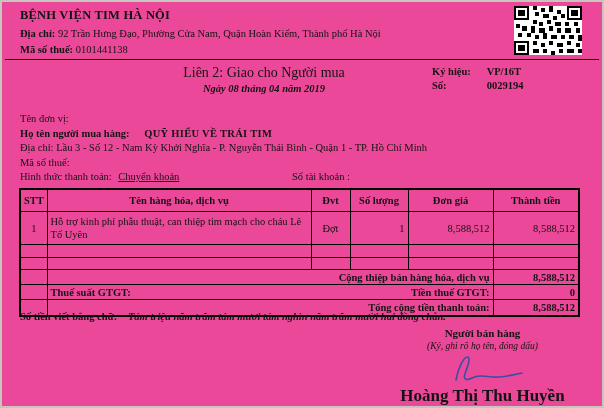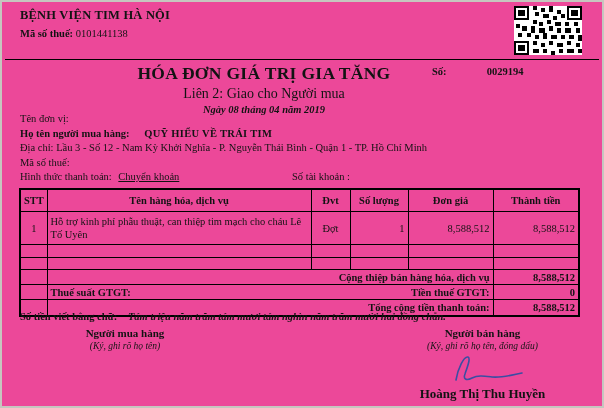--- a/index.html
+++ b/index.html
@@ -74,29 +74,33 @@
   .words{position:absolute;left:18px;top:309px;font-size:10.5px;white-space:nowrap;}
   .words .val{font-style:italic;font-weight:bold;margin-left:8px;}
 
   
   .sig-buyer{position:absolute;left:38px;top:325px;width:170px;text-align:center;}
   .sig-seller{position:absolute;left:388px;top:325px;width:185px;text-align:center;}
   .sig-title{font-size:11px;font-weight:bold;}
   .sig-note{font-size:9.5px;font-style:italic;margin-top:2px;}
   .sig-svg{position:absolute;left:432px;top:350px;width:100px;height:34px;}
   .signer{position:absolute;left:388px;top:384px;width:185px;text-align:center;
-          font-size:13px;font-weight:bold;}
+          font-size:17px;font-weight:bold;}
 </style>
 </head>
 <body>
 
 <div class="page">
 
   <div class="seller">
     <div class="seller-name">BỆNH VIỆN TIM HÀ NỘI</div>
+    <div class="seller-line">
+      <span class="lbl">Địa chỉ:</span>
+      <span>92 Trần Hưng Đạo, Phường Cửa Nam, Quận Hoàn Kiếm, Thành phố Hà Nội</span>
+    </div>
     <div class="seller-line">
       <span class="lbl">Mã số thuế:</span>
       <span>0101441138</span>
     </div>
   </div>
 
   <svg class="qr" viewBox="0 0 33 24" shape-rendering="crispEdges">
     <rect x="0" y="0" width="33" height="24" fill="#fff"></rect>
 
     <rect x="0" y="0" width="7" height="7" fill="#000"></rect>
@@ -151,26 +155,29 @@
       <rect x="14" y="21" width="2" height="2" fill="#000"></rect>
     <rect x="18" y="22" width="2" height="2" fill="#000"></rect>
       <rect x="22" y="21" width="2" height="2" fill="#000"></rect>
     <rect x="26" y="21" width="3" height="2" fill="#000"></rect>
       <rect x="31" y="21" width="2" height="2" fill="#000"></rect>
   </svg>
 
   <div class="toprule"></div>
 
   <div class="title-block">
-    <div class="title-main">HÓA ĐƠN GIÁ TRỊ GIA TĂNG</div>
     <div class="title-copy">Liên 2: Giao cho Người mua</div>
     <div class="title-date">Ngày 08 tháng 04 năm 2019</div>
   </div>
 
   <div class="meta">
+    <div class="meta-row">
+      <span class="lbl">Ký hiệu:</span>
+      <span class="val">VP/16T</span>
+    </div>
     <div class="meta-row">
       <span class="lbl">Số:</span>
       <span class="val">0029194</span>
     </div>
   </div>
 
   <div class="buyer">
     <div class="buyer-line">
       <span>Tên đơn vị:</span>
     </div>
@@ -257,24 +264,20 @@
         <td class="tr b">8,588,512</td>
       </tr>
     </tbody>
   </table>
 
   <div class="words">
     <span class="b">Số tiền viết bằng chữ:</span>
     <span class="val">Tám triệu năm trăm tám mươi tám nghìn năm trăm mười hai đồng chẵn.</span>
   </div>
 
-  <div class="sig-buyer">
-    <div class="sig-title">Người mua hàng</div>
-    <div class="sig-note">(Ký, ghi rõ họ tên)</div>
-  </div>
   <div class="sig-seller">
     <div class="sig-title">Người bán hàng</div>
     <div class="sig-note">(Ký, ghi rõ họ tên, đóng dấu)</div>
   </div>
 
   <svg class="sig-svg" viewBox="0 0 100 34">
     <path d="M22,28 C24,16 30,4 34,5 C37,6 33,16 31,22 C29,27 32,29 38,26 C44,23 50,24 58,25 C68,26 78,23 88,21" fill="none" stroke="#3b4ea3" stroke-width="1.6" stroke-linecap="round"></path>
   </svg>
 
   <div class="signer">Hoàng Thị Thu Huyền</div>

